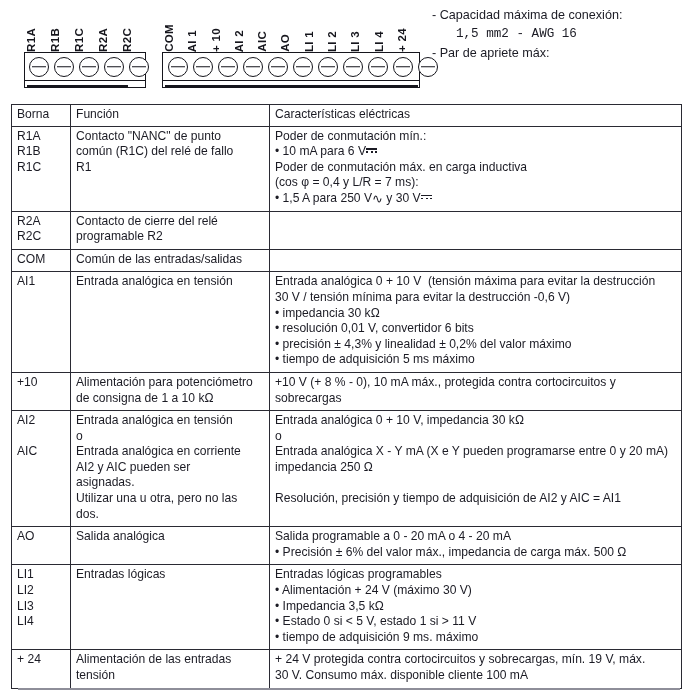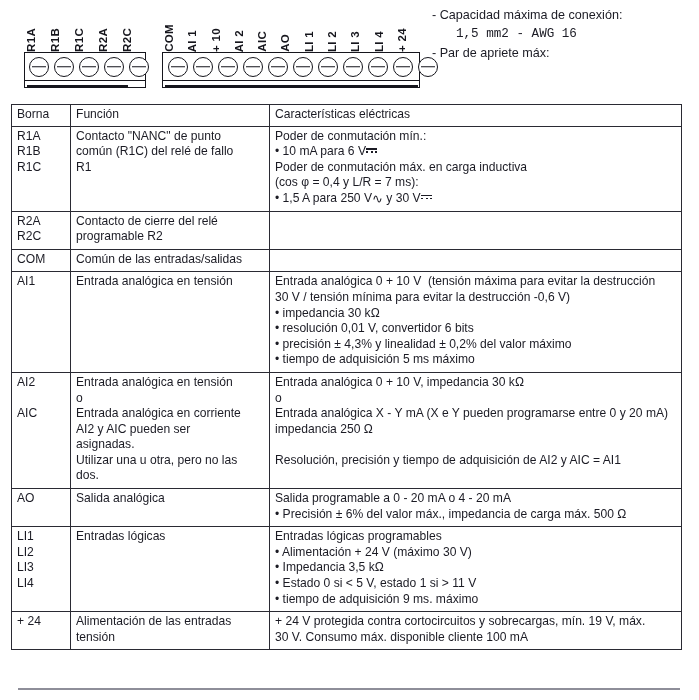--- a/index.html
+++ b/index.html
@@ -313,20 +313,33 @@
       <td>
         <div class="cell-line">Entrada analógica 0 + 10 V  (tensión máxima para evitar la destrucción</div>
         <div class="cell-line">30 V / tensión mínima para evitar la destrucción -0,6 V)</div>
         <div class="cell-line">• impedancia 30 kΩ</div>
         <div class="cell-line">• resolución 0,01 V, convertidor 6 bits</div>
         <div class="cell-line">• precisión ± 4,3% y linealidad ± 0,2% del valor máximo</div>
         <div class="cell-line">• tiempo de adquisición 5 ms máximo</div>
       </td>
     </tr>
 
+    <tr>
+      <td>
+        <div class="cell-line">+10</div>
+      </td>
+      <td>
+        <div class="cell-line">Alimentación para potenciómetro</div>
+        <div class="cell-line">de consigna de 1 a 10 kΩ</div>
+      </td>
+      <td>
+        <div class="cell-line">+10 V (+ 8 % - 0), 10 mA máx., protegida contra cortocircuitos y</div>
+        <div class="cell-line">sobrecargas</div>
+      </td>
+    </tr>
 
     <tr>
       <td>
         <div class="cell-line">AI2</div>
         <div class="cell-line gap"></div>
         <div class="cell-line">AIC</div>
       </td>
       <td>
         <div class="cell-line">Entrada analógica en tensión</div>
         <div class="cell-line">o</div>

